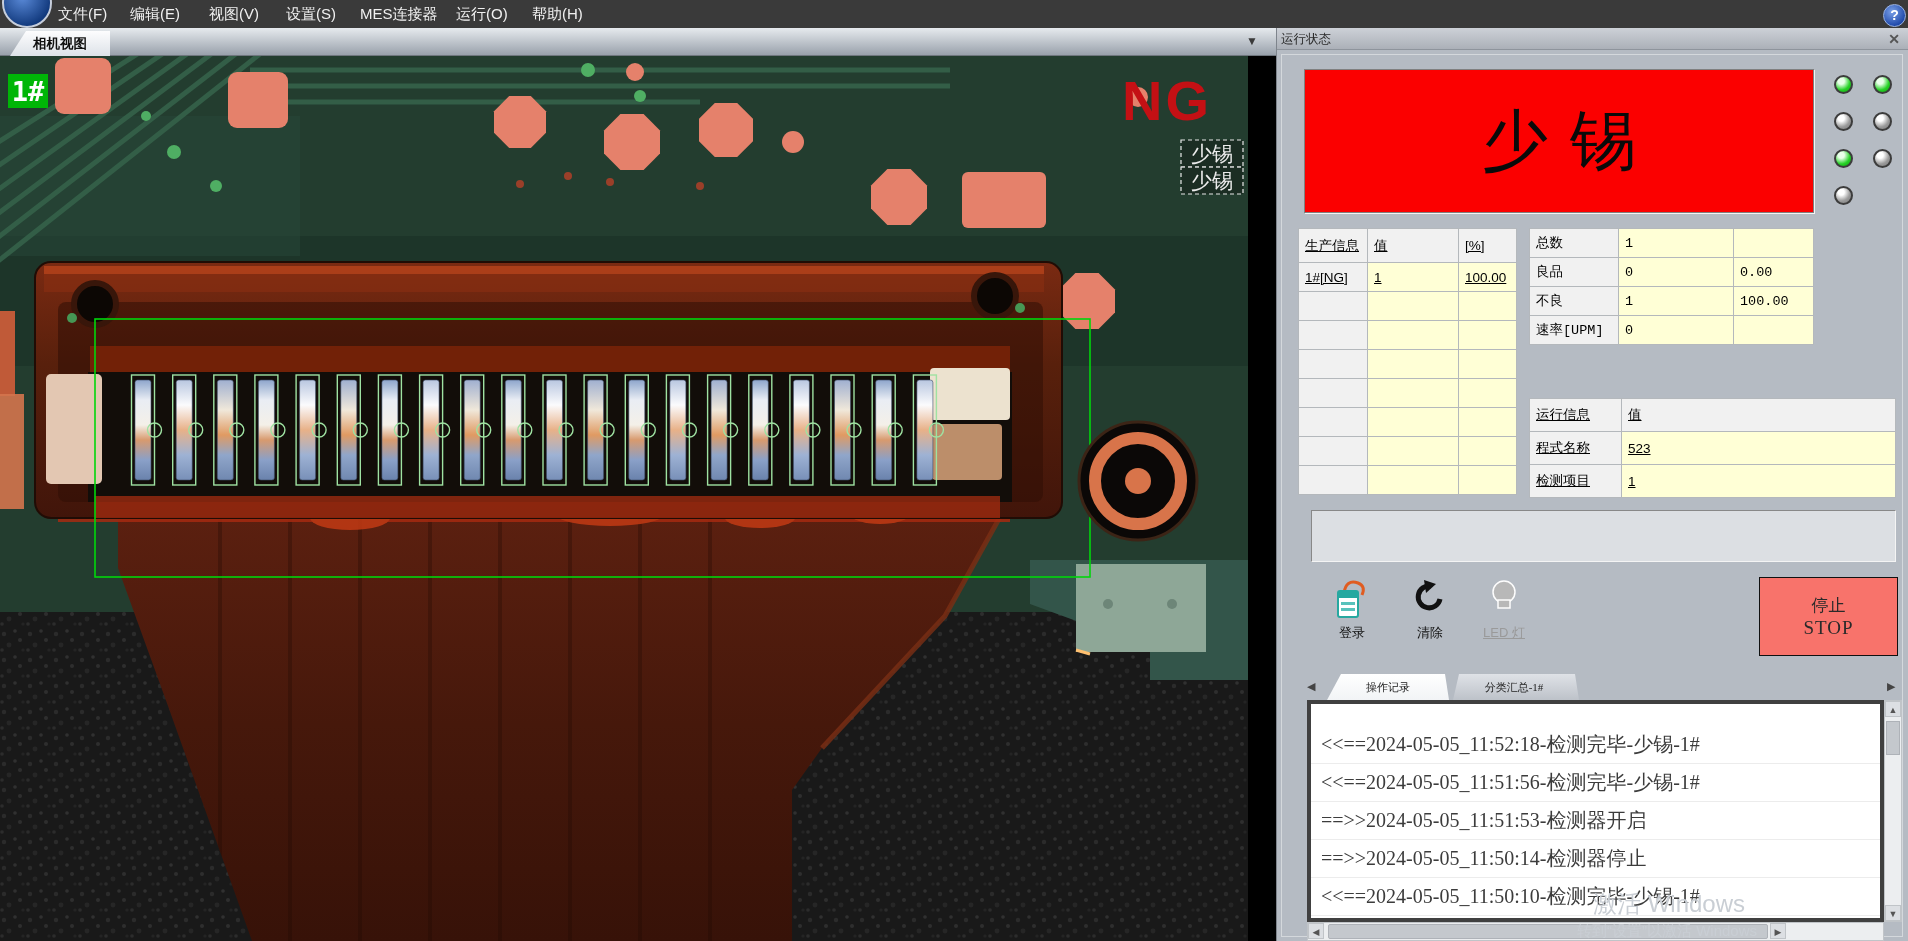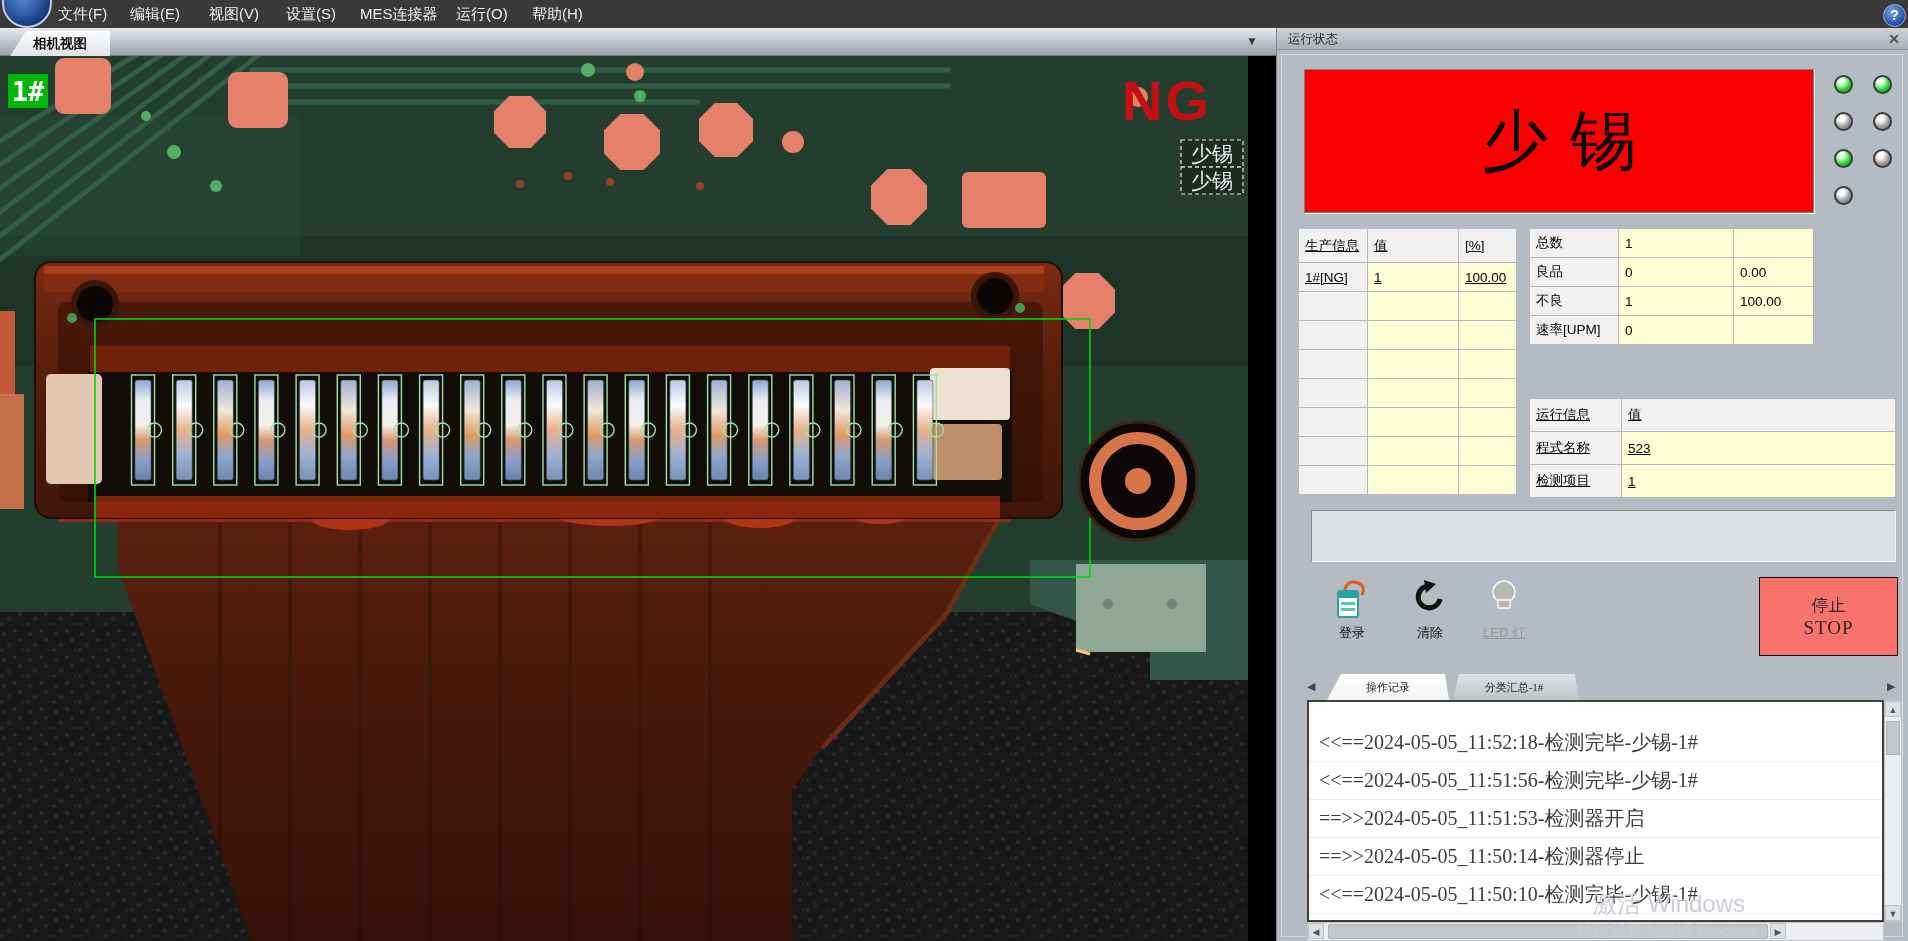--- a/index.html
+++ b/index.html
@@ -25,21 +25,21 @@
         background:linear-gradient(#fdfdfe,#dde2e8);
         clip-path:polygon(16px 0,100% 0,100% 100%,0 100%);
         font-size:13.5px;font-weight:bold;color:#101010;text-align:center;line-height:25px;}
   .tab-dropdown{left:1246px;top:6px;font-size:12px;color:#3a3a3a;}
 
   
   .panel{left:1276px;top:28px;width:632px;height:913px;background:#b5bbc3;
         border-left:1px solid #7e848c;box-sizing:border-box;z-index:20;}
   .panel-titlebar{left:0;top:0;width:632px;height:22px;
         background:linear-gradient(#cdd1d7,#abb0b8);border-bottom:1px solid #8e949c;box-sizing:border-box;}
-  .panel-title{left:11px;top:0;height:22px;line-height:22px;font-size:12.5px;color:#2a2a2a;}
+  .panel-title{left:4px;top:0;height:22px;line-height:22px;font-size:12.5px;color:#2a2a2a;}
   .panel-close{left:608px;top:2px;width:18px;height:18px;text-align:center;line-height:18px;
         color:#555;font-size:14px;font-weight:bold;cursor:default;}
   .content-box{left:4px;top:26px;width:622px;height:883px;border:1px solid #d4d8dc;box-sizing:border-box;}
 
   .banner{left:27px;top:41px;width:508px;height:142px;background:#fb0000;
         border:1px solid #808080;box-shadow:1px 1px 0 #f4f4f4;
         display:flex;align-items:center;justify-content:center;}
   .banner span{font-family:"Liberation Serif",serif;font-size:66px;color:#0a0a0a;
         letter-spacing:22px;margin-left:22px;}
 
@@ -51,21 +51,21 @@
 
   table.grid{border-collapse:collapse;font-size:13.5px;color:#000;table-layout:fixed;}
   table.grid td{border:1px solid #b4b8bc;padding:0 6px;overflow:hidden;white-space:nowrap;}
   table.grid{border:1px solid #8e949a;}
   td.lab{background:#f1f1f1;}
   td.val{background:#ffffd6;}
   .prod-table{left:21px;top:200px;}
   .prod-table td{height:28px;text-decoration:underline;}
   .prod-table tr.hdr td{height:33px;}
   .stats-table{left:252px;top:200px;}
-  .stats-table td{height:28px;}
+  .stats-table td{height:28px;font-family:Liberation Mono, monospace;}
   .run-table{left:252px;top:370px;}
   .run-table td{height:32px;text-decoration:underline;}
 
   .msgbox{left:34px;top:482px;width:585px;height:52px;background:#dcdfe3;
         border-top:1px solid #888;border-left:1px solid #888;
         border-bottom:1px solid #f4f4f4;border-right:1px solid #f4f4f4;box-sizing:border-box;}
 
   .tool-btn{top:547px;width:70px;height:78px;text-align:center;cursor:default;}
   .tool-btn .ico{display:block;height:46px;margin:2px auto 0;}
   .tool-btn .cap{font-size:13px;color:#111;}
@@ -78,21 +78,21 @@
 
   .logtab-prev{left:30px;top:652px;font-size:11px;color:#444;}
   .logtab-next{left:610px;top:652px;font-size:11px;color:#444;}
   .logtab{top:646px;height:26px;line-height:26px;font-size:11px;text-align:center;color:#1a1a1a;}
   .logtab.active{left:50px;width:122px;background:linear-gradient(#ffffff,#f2f4f6);
         clip-path:polygon(14px 0,calc(100% - 4px) 0,100% 100%,0 100%);}
   .logtab.idle{left:172px;width:130px;background:linear-gradient(#dfe2e7,#bdc2c9);
         clip-path:polygon(10px 0,calc(100% - 4px) 0,100% 100%,4px 100%);color:#222;font-family:Liberation Serif, serif;}
 
   .logpanel{left:30px;top:672px;width:577px;height:222px;background:#fff;
-        border:2px solid #404040;box-sizing:border-box;padding-top:22px;}
+        border:4px solid #404040;box-sizing:border-box;padding-top:22px;}
   .logrow{height:37px;line-height:37px;padding-left:10px;border-bottom:1px solid #ececec;
         font-family:"Liberation Serif",serif;font-size:20px;color:#3c3c3c;white-space:nowrap;overflow:hidden;}
 
   .vscroll{left:607px;top:672px;width:18px;height:222px;background:#eceef0;border:1px solid #c0c4c8;box-sizing:border-box;}
   .hscroll{left:30px;top:894px;width:577px;height:19px;background:#eceef0;border:1px solid #c0c4c8;box-sizing:border-box;}
   .sbtn{position:absolute;width:16px;height:16px;background:#dcdfe3;color:#555;font-size:9px;
         text-align:center;line-height:16px;border:1px solid #c0c4c8;box-sizing:border-box;}
   .vthumb{position:absolute;left:1px;top:20px;width:14px;height:34px;background:#c4c8cd;border:1px solid #aeb2b8;box-sizing:border-box;}
   .hthumb{position:absolute;left:20px;top:1px;width:440px;height:15px;background:#c4c8cd;border:1px solid #aeb2b8;border-radius:2px;box-sizing:border-box;}
 

